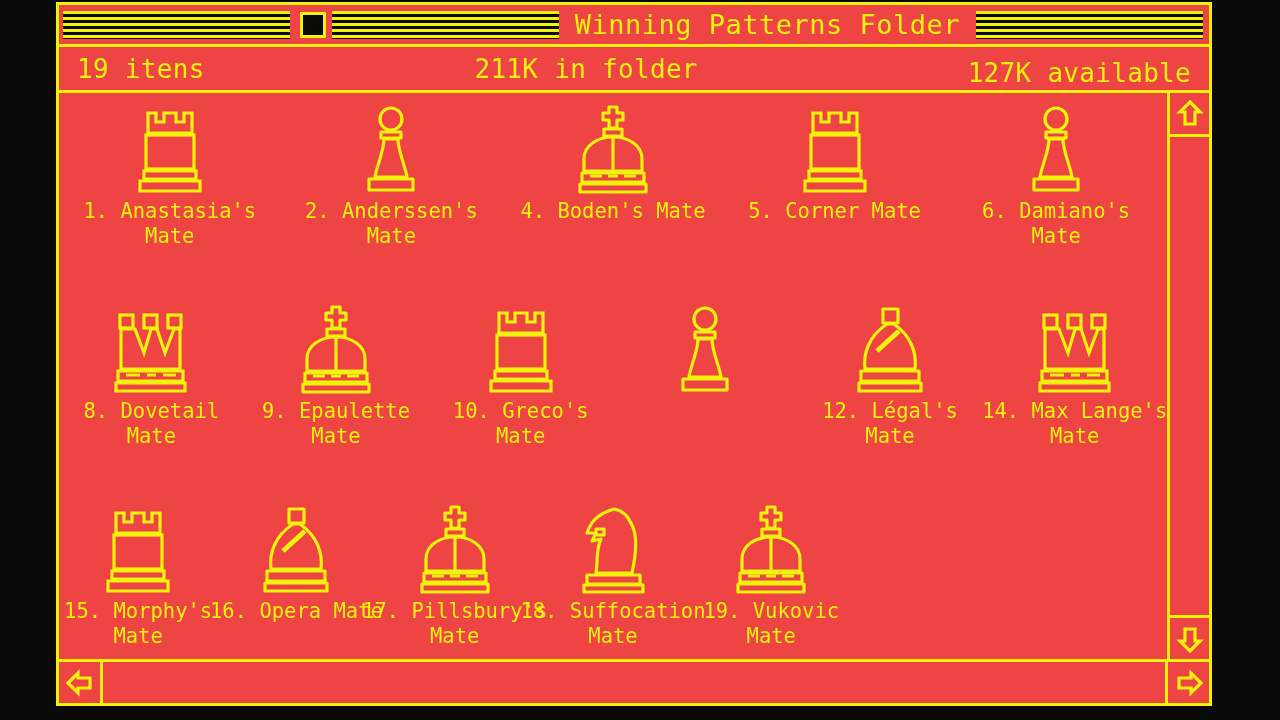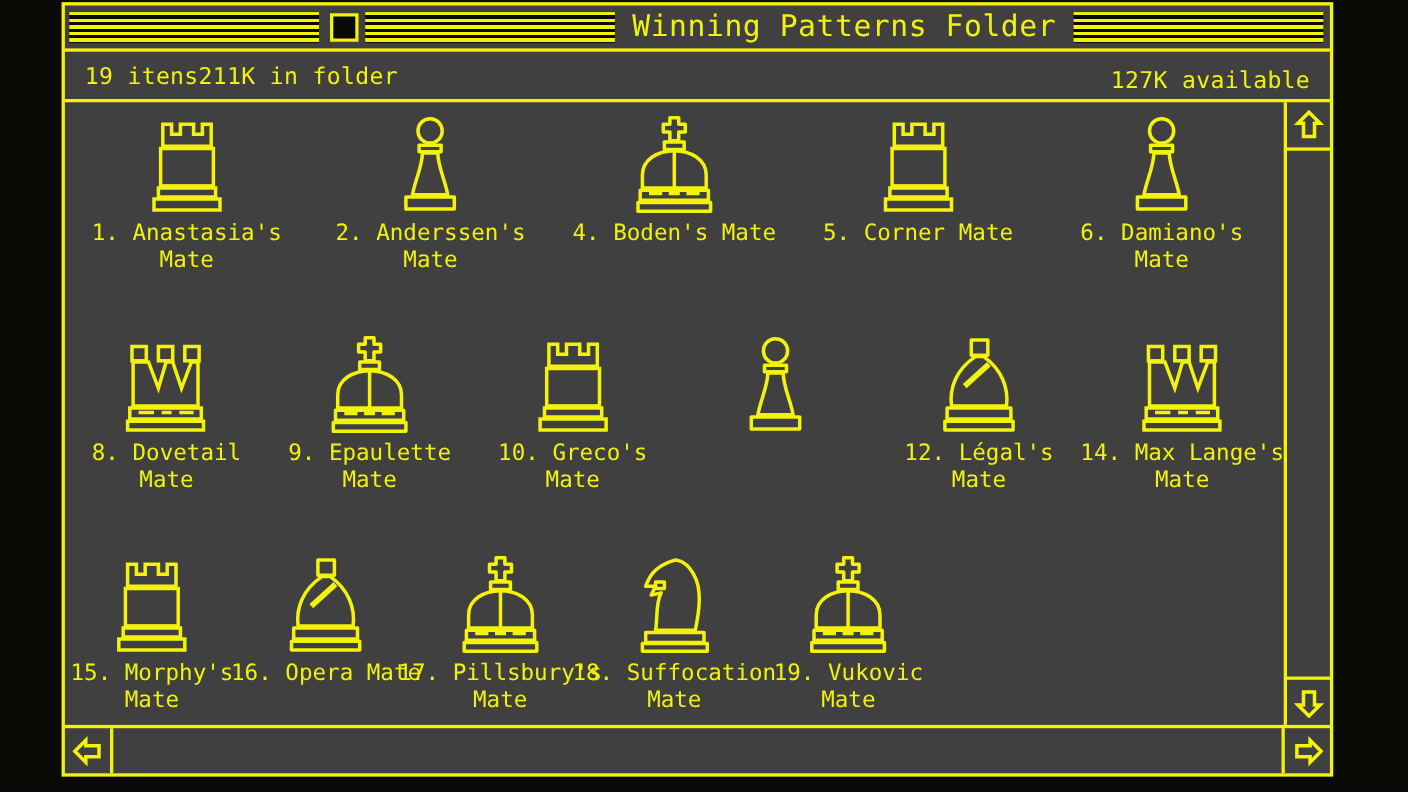--- a/index.html
+++ b/index.html
@@ -17,21 +17,21 @@
 
   
   #window {
     position: absolute;
     left: 56px;
     top: 2px;
     width: 1156px;
     height: 704px;
     border: 3px solid #f2f20d;
     box-sizing: border-box;
-    background: #404040;
+    background: #ef4444;
     display: flex;
     flex-direction: column;
   }
 
   
   #titlebar {
     position: relative;
     height: 42px;
     flex: 0 0 42px;
     border-bottom: 3px solid #f2f20d;
@@ -74,25 +74,25 @@
 
   
   #statusbar {
     flex: 0 0 46px;
     height: 46px;
     border-bottom: 3px solid #f2f20d;
     box-sizing: border-box;
     display: flex;
     align-items: center;
     padding: 4px 18px;
-    font-size: 21px;
+    font-size: 26px;
     letter-spacing: 0.3px;
   }
   #status-count { flex: 0 0 auto; }
-  #status-size  { flex: 1 1 auto; text-align: left; }
+  #status-size  { flex: 1 1 auto; text-align: center; }
   #status-avail { flex: 0 0 auto; margin-top: 9px; }
 
   
   #body-row {
     flex: 1 1 auto;
     display: flex;
     min-height: 0;
   }
   #icon-pane {
     flex: 1 1 auto;

